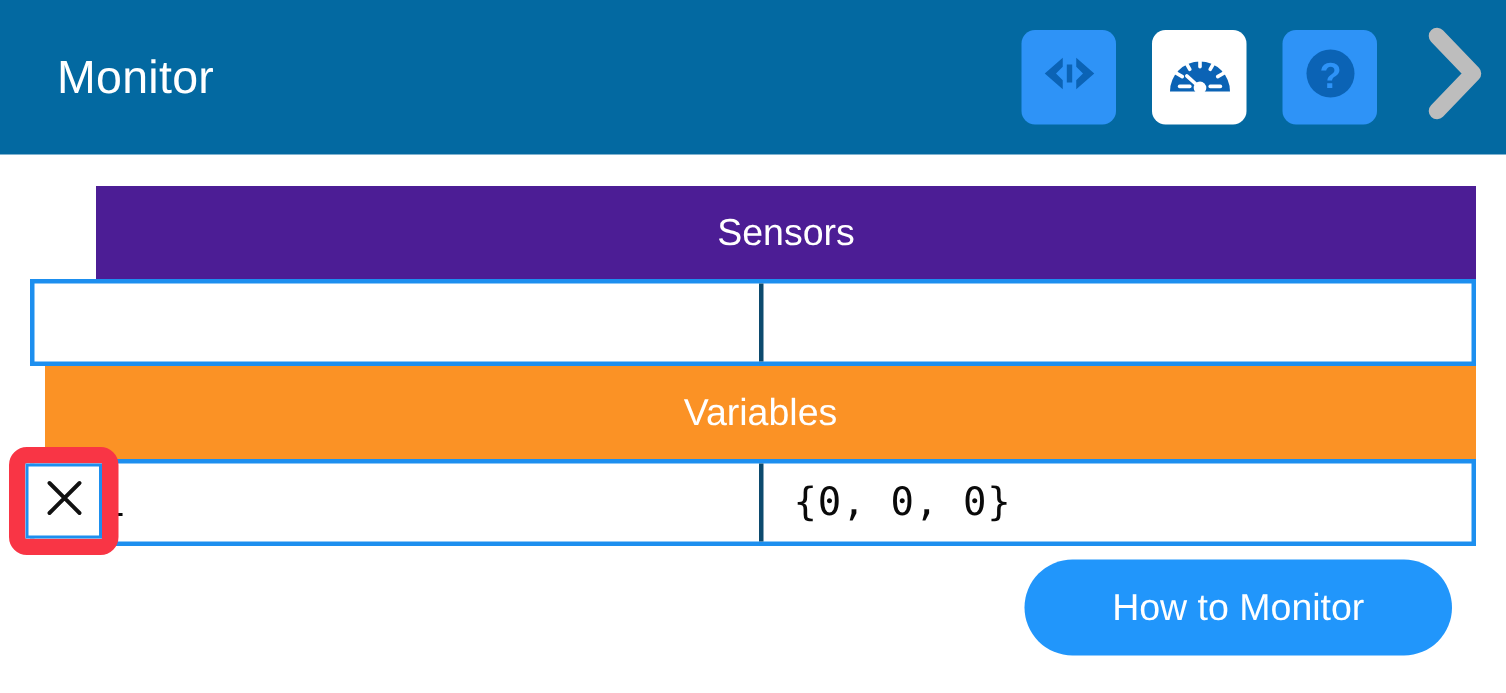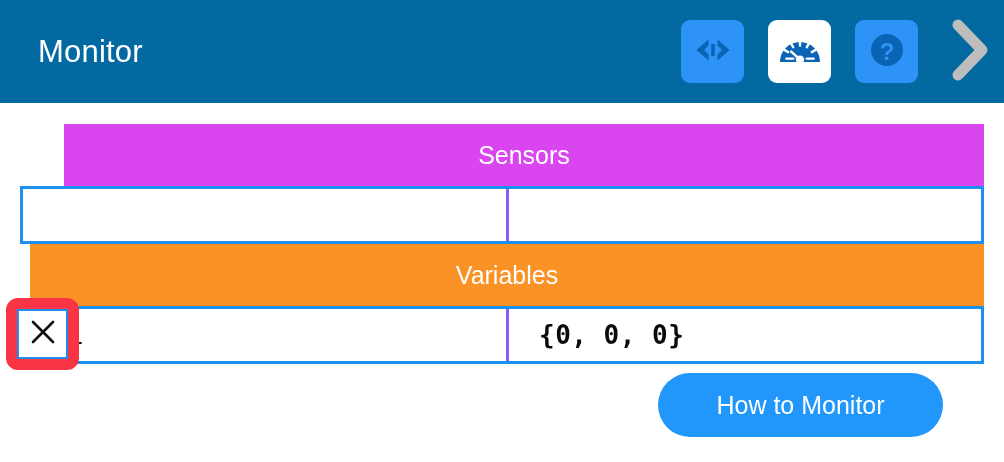--- a/index.html
+++ b/index.html
@@ -75,21 +75,21 @@
   .section-header {
     height: 62px;
     display: flex;
     align-items: center;
     justify-content: center;
     color: #ffffff;
     font-size: 25px;
     font-weight: 400;
     line-height: 1;
   }
-  .section-header.sensors { background: #d946ef; margin-left: 44px; }
+  .section-header.sensors { background: #4c1d95; margin-left: 44px; }
   .section-header.variables { background: #FB9225; margin-left: 10px; }
 
   .row {
     display: flex;
     width: 100%;
     box-sizing: border-box;
     background: #ffffff;
     border: 3px solid #1D8FEF;
     border-top-width: 3px;
   }
@@ -105,27 +105,26 @@
   }
   .cell.name-cell {
     width: 483px;
     flex: 0 0 483px;
     padding-left: 12px;
     font-size: 27px;
     color: #0a0a0a;
   }
   .cell.value-cell {
     flex: 1 1 auto;
-    border-left: 3px solid #8b5cf6;
-    padding-left: 30px;
+    border-left: 3px solid #0c4a6e;
+    padding-left: 20px;
     font-family: "DejaVu Sans Mono", "Liberation Mono", monospace;
     font-size: 26px;
     color: #0a0a0a;
     letter-spacing: 0.5px;
-    font-weight: bold;
   }
 
   
   .sensors-row { margin-bottom: 0; }
 
   
   .delete-highlight {
     position: absolute;
     left: 6px;
     top: 298px;
@@ -149,21 +148,21 @@
     box-sizing: border-box;
     display: flex;
     align-items: center;
     justify-content: center;
     z-index: 7;
   }
 
   
   .how-to-btn {
     position: absolute;
-    left: 658px;
+    left: 683px;
     top: 373px;
     width: 285px;
     height: 64px;
     border-radius: 32px;
     background: #2196FB;
     color: #ffffff;
     display: flex;
     align-items: center;
     justify-content: center;
     font-size: 25px;

